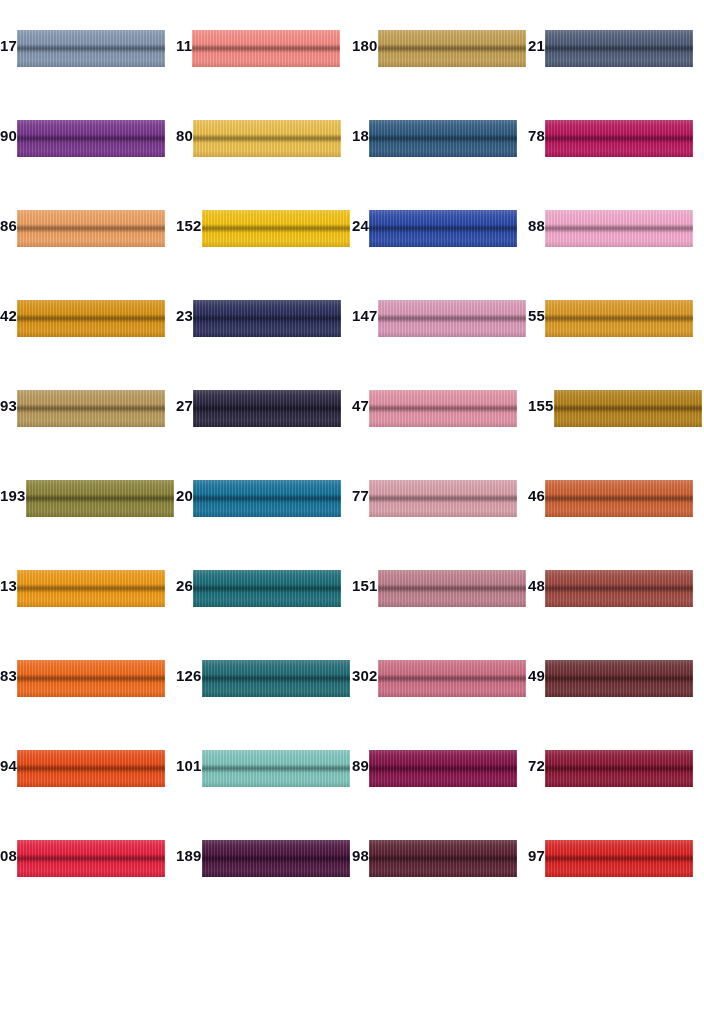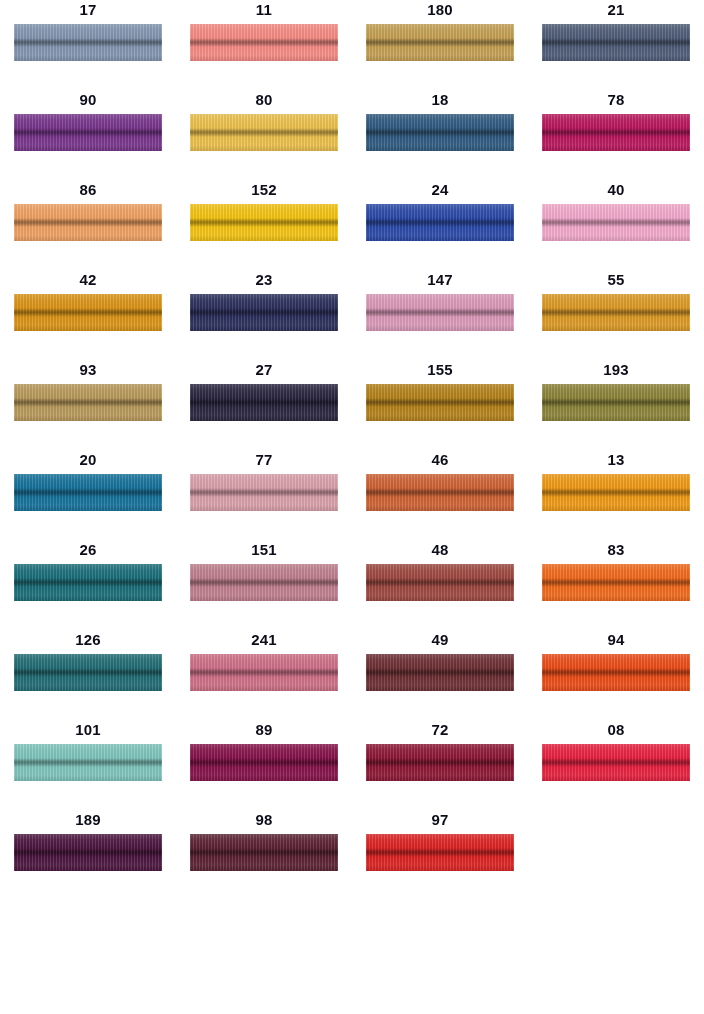--- a/index.html
+++ b/index.html
@@ -17,21 +17,20 @@
   }
   .grid{
     display:grid;
     grid-template-columns:repeat(4,176px);
     grid-template-rows:repeat(11,90px);
     width:704px;
   }
   .cell{
     position:relative;
     display:flex;
-    flex-direction:column;
     align-items:center;
     justify-content:flex-start;
   }
   .swatch-label{
     font-size:15px;
     font-weight:bold;
     color:#0d0d1a;
     letter-spacing:0.2px;
     line-height:1;
     height:18px;
@@ -155,21 +154,21 @@
           <div class="swatch" style="background-color: rgb(245, 196, 17);"></div>
         </div>
       </div>
       <div class="cell">
         <div class="swatch-label">24</div>
         <div class="swatch-wrap">
           <div class="swatch" style="background-color: rgb(42, 73, 168);"></div>
         </div>
       </div>
       <div class="cell">
-        <div class="swatch-label">40</div>
+        <div class="swatch-label">88</div>
         <div class="swatch-wrap">
           <div class="swatch" style="background-color: rgb(244, 170, 205);"></div>
         </div>
       </div>
       <div class="cell">
         <div class="swatch-label">42</div>
         <div class="swatch-wrap">
           <div class="swatch" style="background-color: rgb(220, 148, 21);"></div>
         </div>
       </div>
@@ -197,20 +196,26 @@
           <div class="swatch" style="background-color: rgb(185, 154, 90);"></div>
         </div>
       </div>
       <div class="cell">
         <div class="swatch-label">27</div>
         <div class="swatch-wrap">
           <div class="swatch" style="background-color: rgb(41, 38, 63);"></div>
         </div>
       </div>
       <div class="cell">
+        <div class="swatch-label">47</div>
+        <div class="swatch-wrap">
+          <div class="swatch" style="background-color: rgb(228, 147, 166);"></div>
+        </div>
+      </div>
+      <div class="cell">
         <div class="swatch-label">155</div>
         <div class="swatch-wrap">
           <div class="swatch" style="background-color: rgb(181, 130, 26);"></div>
         </div>
       </div>
       <div class="cell">
         <div class="swatch-label">193</div>
         <div class="swatch-wrap">
           <div class="swatch" style="background-color: rgb(140, 132, 57);"></div>
         </div>
@@ -263,21 +268,21 @@
           <div class="swatch" style="background-color: rgb(242, 106, 27);"></div>
         </div>
       </div>
       <div class="cell">
         <div class="swatch-label">126</div>
         <div class="swatch-wrap">
           <div class="swatch" style="background-color: rgb(33, 109, 117);"></div>
         </div>
       </div>
       <div class="cell">
-        <div class="swatch-label">241</div>
+        <div class="swatch-label">302</div>
         <div class="swatch-wrap">
           <div class="swatch" style="background-color: rgb(207, 112, 134);"></div>
         </div>
       </div>
       <div class="cell">
         <div class="swatch-label">49</div>
         <div class="swatch-wrap">
           <div class="swatch" style="background-color: rgb(110, 47, 52);"></div>
         </div>
       </div>

